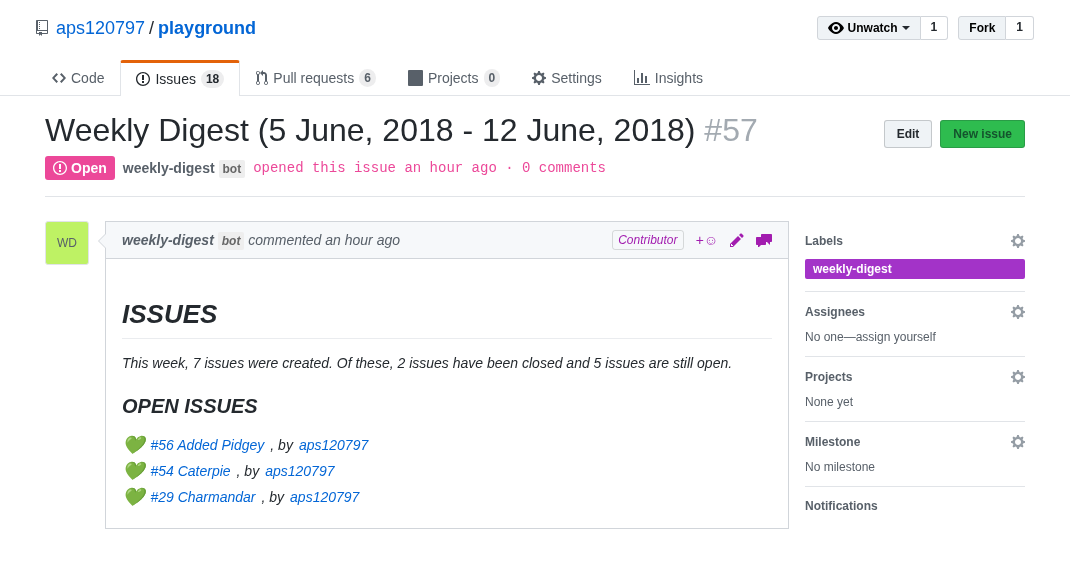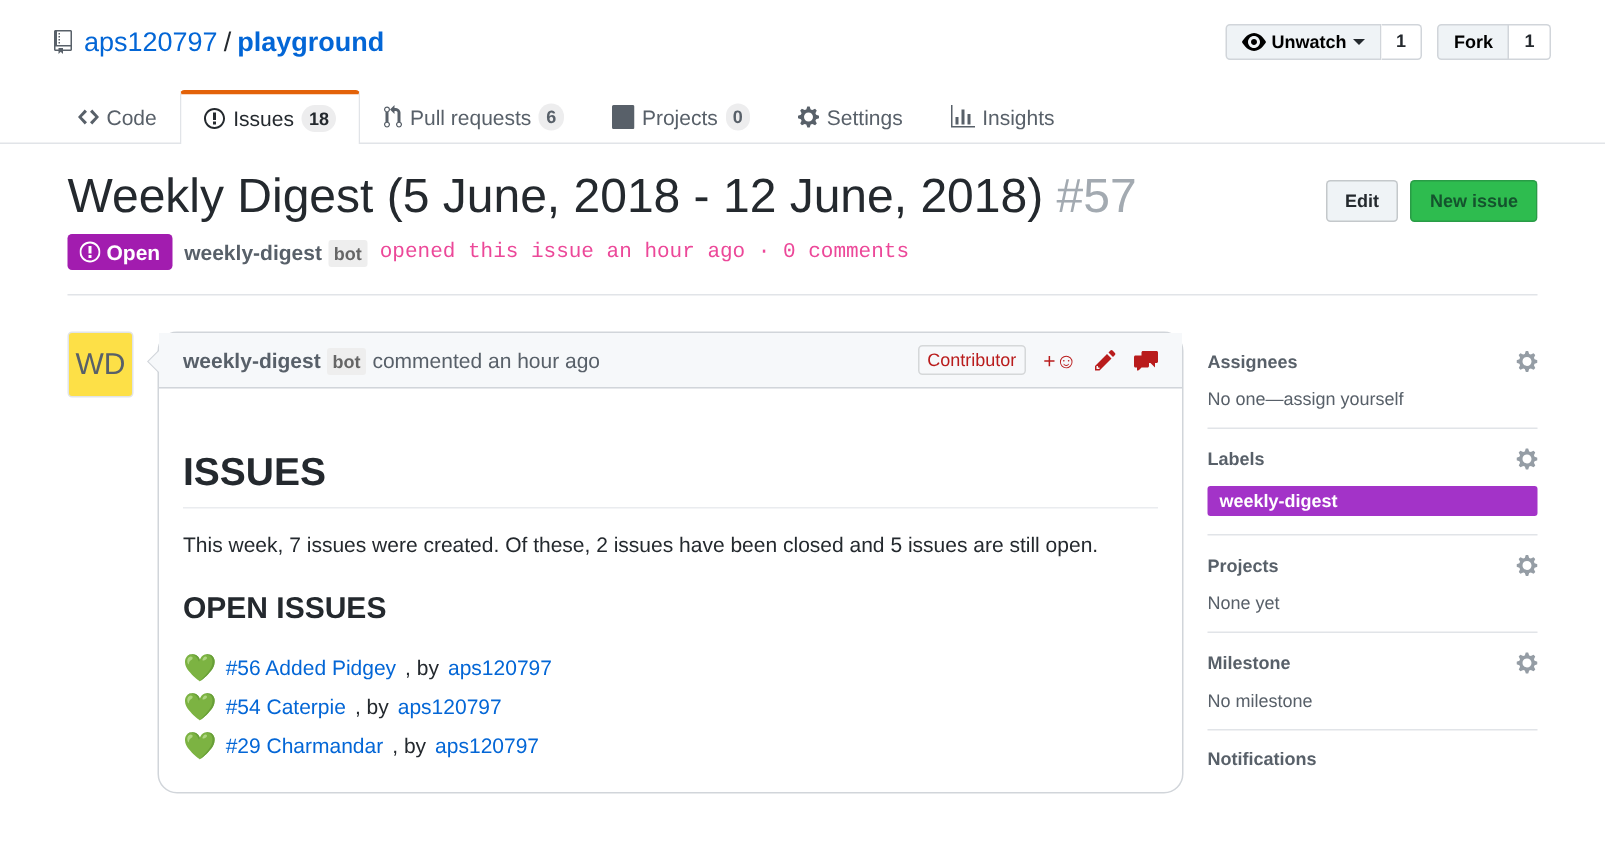--- a/index.html
+++ b/index.html
@@ -20,33 +20,33 @@
 .tab .count { background: rgba(27,31,35,0.08); border-radius: 20px; padding: 2px 5px; font-size: 12px; font-weight: 600; }
 .container { max-width: 980px; margin: 0 auto; padding: 16px 0; }
 .title-row { display: flex; justify-content: space-between; align-items: flex-end; margin-bottom: 8px; }
 .issue-title { font-size: 32px; font-weight: 400; line-height: 1.125; }
 .issue-title .num { color: #a3aab1; font-weight: 300; }
 .title-btns { display: flex; gap: 8px; flex-shrink: 0; margin-left: 20px; margin-top: 4px; }
 .btn { font-size: 12px; font-weight: 600; padding: 6px 12px; border: 1px solid rgba(27,31,35,0.2); border-radius: 3px; cursor: pointer; }
 .btn-default { background: #eff3f6; color: #24292e; }
 .btn-primary { background: #2ebc4f; color: #14532d; }
 .meta-row { display: flex; align-items: center; gap: 8px; flex-wrap: wrap; padding-bottom: 16px; border-bottom: 1px solid #e1e4e8; }
-.state-badge { background: #a21caf; color: #fff; border-radius: 3px; padding: 4px 8px; display: flex; align-items: center; gap: 4px; font-weight: 600; font-size: 14px; }
+.state-badge { background: #ec4899; color: #fff; border-radius: 3px; padding: 4px 8px; display: flex; align-items: center; gap: 4px; font-weight: 600; font-size: 14px; }
 .badge-label { background: #eee; border-radius: 2px; padding: 2px 4px; font-size: 12px; color: #666; font-weight: 600; }
 .meta-text { color: #ec4899; font-family: Liberation Mono, monospace; }
 .author-bold { font-weight: 600; color: #586069; }
 .discussion { display: flex; margin-top: 24px; gap: 16px; }
 .avatar-col { width: 44px; flex-shrink: 0; }
-.avatar { width: 44px; height: 44px; border-radius: 3px; background: #fde047; display: flex; align-items: center; justify-content: center; font-size: 20px; font-weight: 400; color: #586069; border: 1px solid #e1e4e8; }
+.avatar { width: 44px; height: 44px; border-radius: 3px; background: #bef264; display: flex; align-items: center; justify-content: center; font-size: 12px; font-weight: 400; color: #586069; border: 1px solid #e1e4e8; }
 .timeline-col { flex: 1; min-width: 0; }
-.comment { border: 1px solid #d1d5da; border-radius: 13px; position: relative; }
+.comment { border: 1px solid #d1d5da; border-radius: 0; position: relative; font-style: italic; }
 .comment::before { content: ''; position: absolute; left: -8px; top: 11px; width: 0; height: 0; border-top: 8px solid transparent; border-bottom: 8px solid transparent; border-right: 8px solid #d1d5da; }
 .comment::after { content: ''; position: absolute; left: -7px; top: 11px; width: 0; height: 0; border-top: 8px solid transparent; border-bottom: 8px solid transparent; border-right: 8px solid #f6f8fa; }
 .comment-header { background: #f6f8fa; border-bottom: 1px solid #d1d5da; padding: 8px 16px; display: flex; justify-content: space-between; align-items: center; color: #586069; }
-.comment-actions { display: flex; gap: 12px; align-items: center; color: #b91c1c; }
+.comment-actions { display: flex; gap: 12px; align-items: center; color: #a21caf; }
 .badge-outline { border: 1px solid rgba(27,31,35,0.15); border-radius: 3px; padding: 2px 5px; font-size: 12px; }
 .comment-body { padding: 16px; }
 .comment-body h1 { font-size: 26px; font-weight: 600; border-bottom: 1px solid #eaecef; padding-bottom: 8px; margin: 24px 0 16px; }
 .comment-body h2 { font-size: 20px; font-weight: 600; margin: 24px 0 16px; }
 .comment-body p { margin-bottom: 16px; }
 .issue-list { list-style: none; }
 .issue-list li { display: flex; align-items: center; gap: 6px; margin-bottom: 4px; }
 .heart { color: #2cbe4e; font-size: 18px; }
 .sidebar { width: 220px; flex-shrink: 0; font-size: 12px; color: #586069; }
 .sidebar-block { border-bottom: 1px solid #e1e4e8; padding: 12px 0; }
@@ -201,38 +201,38 @@
                 <span>, by </span>
                 <a>aps120797</a>
               </li>
             </ul>
         </div>
       </div>
     </div>
     <div class="sidebar">
       <div class="sidebar-block">
         <div class="sidebar-head">
+          <span>Labels</span>
+          <svg class="gear" width="14" height="16" viewBox="0 0 14 16" fill="currentColor">
+              <path d="M14 8.77v-1.6l-1.94-.64-.45-1.09.88-1.84-1.13-1.13-1.81.91-1.09-.45-.69-1.92h-1.6l-.63 1.94-1.11.45-1.84-.88-1.13 1.13.91 1.81-.45 1.09L0 7.23v1.59l1.94.64.45 1.09-.88 1.84 1.13 1.13 1.81-.91 1.09.45.69 1.92h1.59l.63-1.94 1.11-.45 1.84.88 1.13-1.13-.92-1.81.47-1.09L14 8.75v.02zM7 11c-1.66 0-3-1.34-3-3s1.34-3 3-3 3 1.34 3 3-1.34 3-3 3z"></path>
+            </svg>
+        </div>
+        <span class="sidebar-label">weekly-digest</span>
+      </div>
+      <div class="sidebar-block">
+        <div class="sidebar-head">
           <span>Assignees</span>
           <svg class="gear" width="14" height="16" viewBox="0 0 14 16" fill="currentColor">
               <path d="M14 8.77v-1.6l-1.94-.64-.45-1.09.88-1.84-1.13-1.13-1.81.91-1.09-.45-.69-1.92h-1.6l-.63 1.94-1.11.45-1.84-.88-1.13 1.13.91 1.81-.45 1.09L0 7.23v1.59l1.94.64.45 1.09-.88 1.84 1.13 1.13 1.81-.91 1.09.45.69 1.92h1.59l.63-1.94 1.11-.45 1.84.88 1.13-1.13-.92-1.81.47-1.09L14 8.75v.02zM7 11c-1.66 0-3-1.34-3-3s1.34-3 3-3 3 1.34 3 3-1.34 3-3 3z"></path>
             </svg>
         </div>
         <div>No one—assign yourself</div>
       </div>
       <div class="sidebar-block">
         <div class="sidebar-head">
-          <span>Labels</span>
-          <svg class="gear" width="14" height="16" viewBox="0 0 14 16" fill="currentColor">
-              <path d="M14 8.77v-1.6l-1.94-.64-.45-1.09.88-1.84-1.13-1.13-1.81.91-1.09-.45-.69-1.92h-1.6l-.63 1.94-1.11.45-1.84-.88-1.13 1.13.91 1.81-.45 1.09L0 7.23v1.59l1.94.64.45 1.09-.88 1.84 1.13 1.13 1.81-.91 1.09.45.69 1.92h1.59l.63-1.94 1.11-.45 1.84.88 1.13-1.13-.92-1.81.47-1.09L14 8.75v.02zM7 11c-1.66 0-3-1.34-3-3s1.34-3 3-3 3 1.34 3 3-1.34 3-3 3z"></path>
-            </svg>
-        </div>
-        <span class="sidebar-label">weekly-digest</span>
-      </div>
-      <div class="sidebar-block">
-        <div class="sidebar-head">
           <span>Projects</span>
           <svg class="gear" width="14" height="16" viewBox="0 0 14 16" fill="currentColor">
               <path d="M14 8.77v-1.6l-1.94-.64-.45-1.09.88-1.84-1.13-1.13-1.81.91-1.09-.45-.69-1.92h-1.6l-.63 1.94-1.11.45-1.84-.88-1.13 1.13.91 1.81-.45 1.09L0 7.23v1.59l1.94.64.45 1.09-.88 1.84 1.13 1.13 1.81-.91 1.09.45.69 1.92h1.59l.63-1.94 1.11-.45 1.84.88 1.13-1.13-.92-1.81.47-1.09L14 8.75v.02zM7 11c-1.66 0-3-1.34-3-3s1.34-3 3-3 3 1.34 3 3-1.34 3-3 3z"></path>
             </svg>
         </div>
         <div>None yet</div>
       </div>
       <div class="sidebar-block">
         <div class="sidebar-head">
           <span>Milestone</span>

